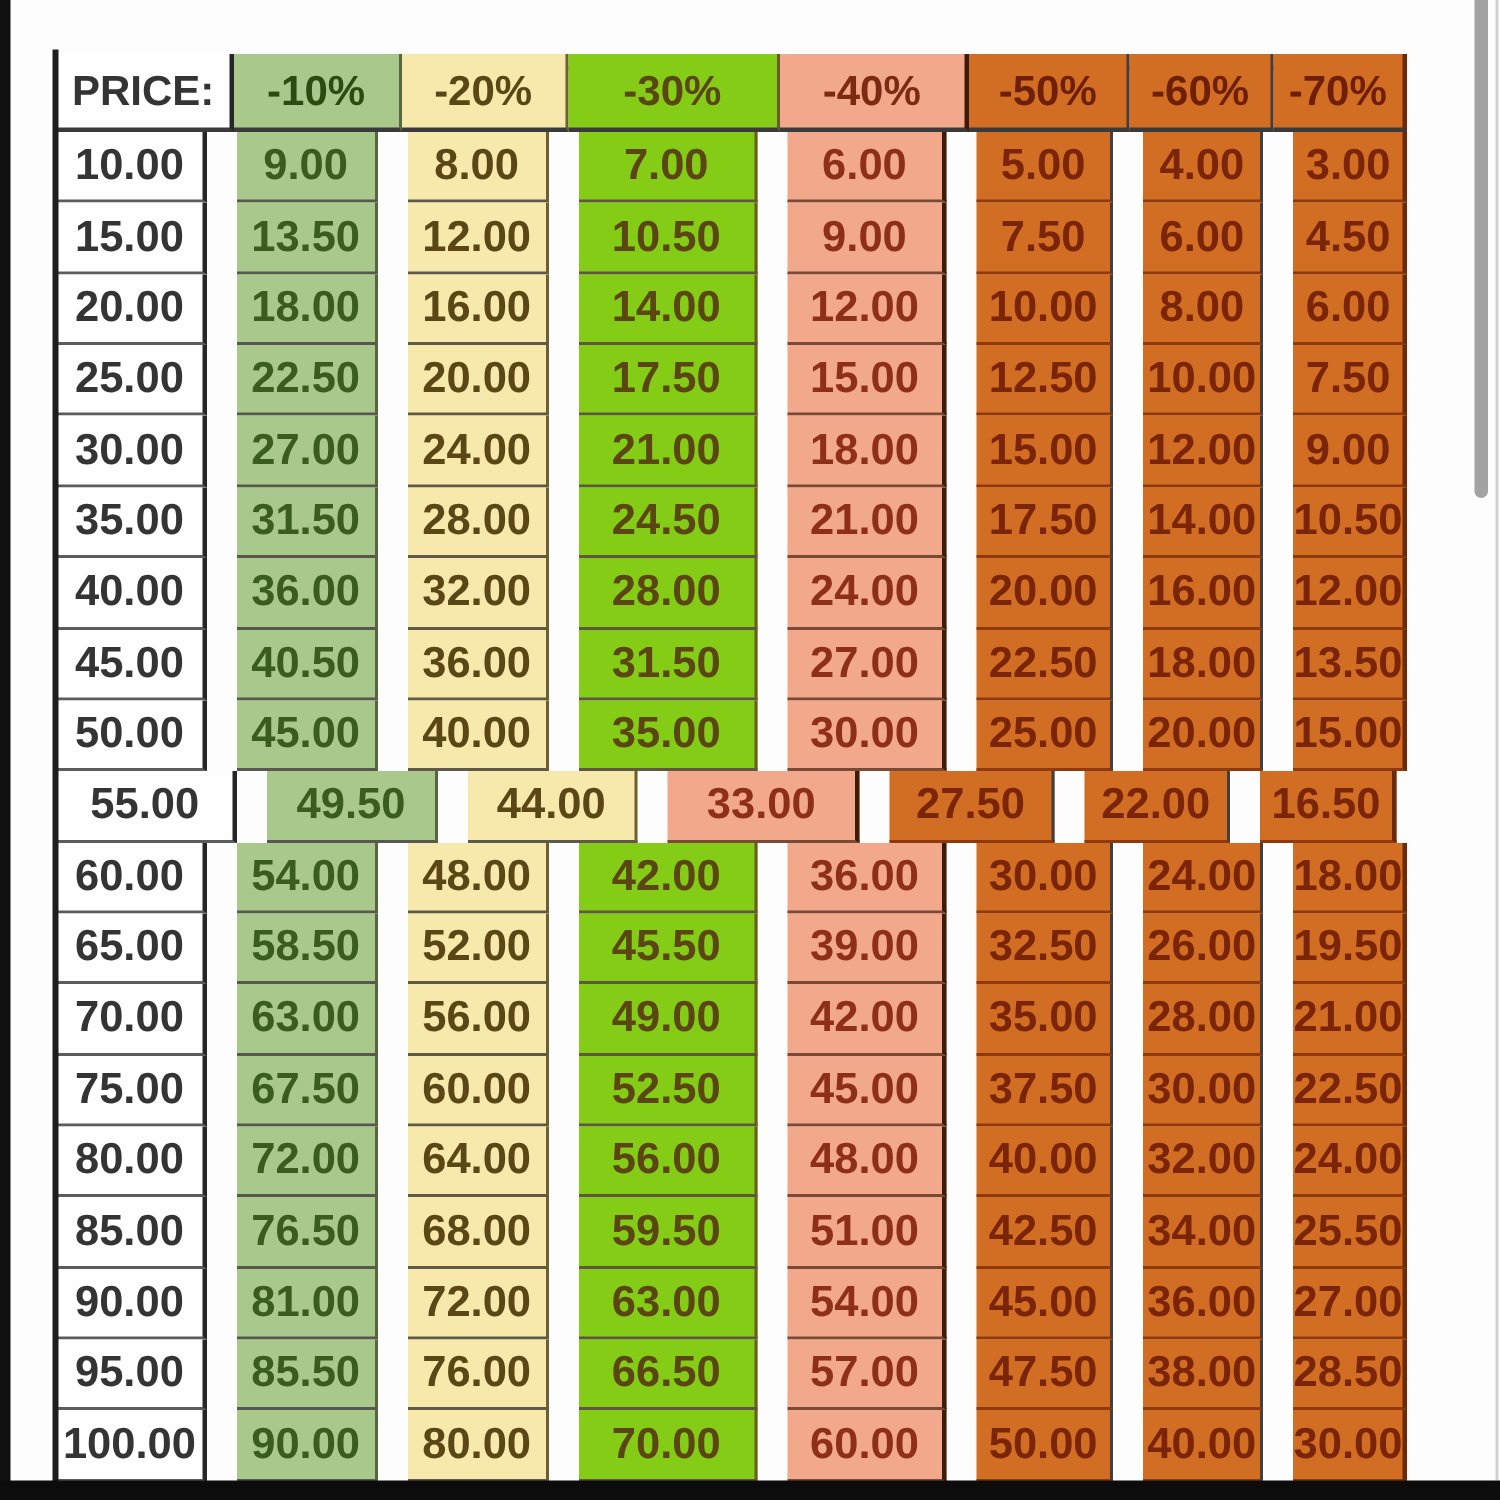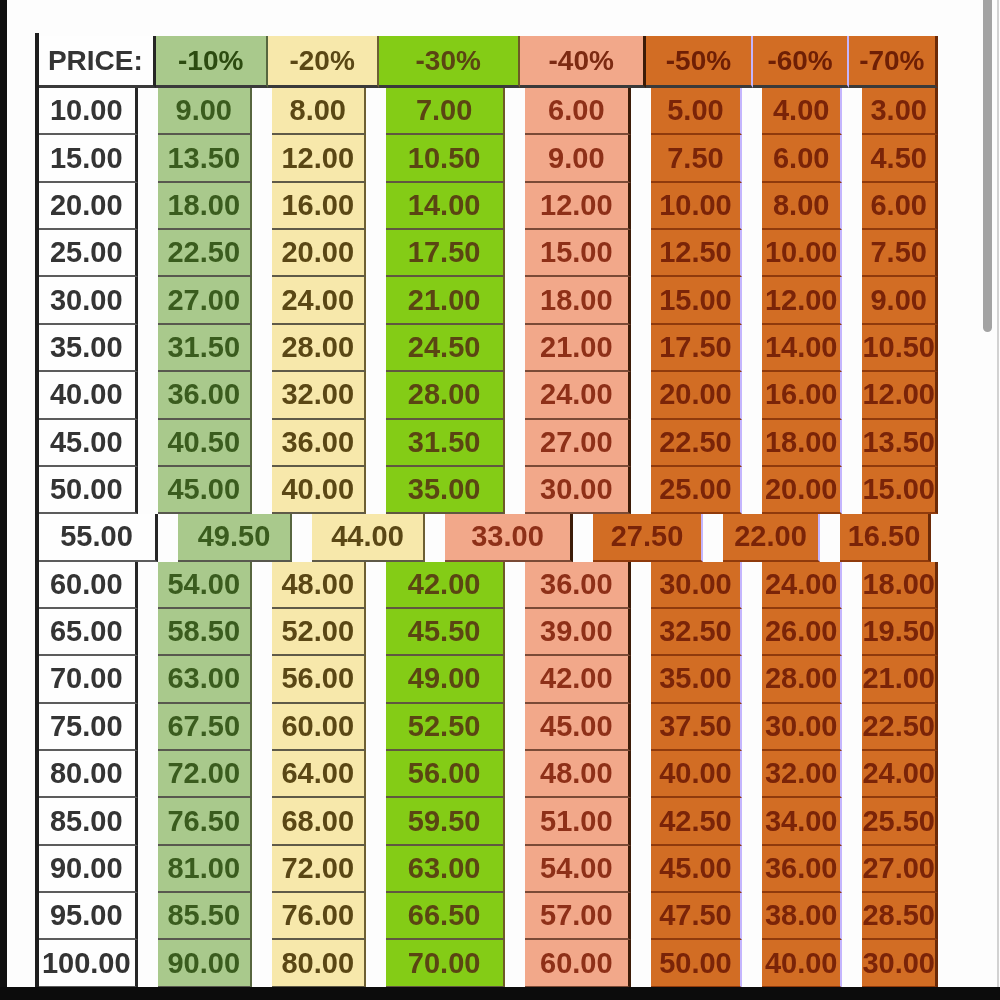--- a/index.html
+++ b/index.html
@@ -31,21 +31,21 @@
   .h2{height:52px;}
   .h2 .c{font-weight:700;font-size:28px;border-bottom:3px solid #3a3a3a;}
   
   .dr{height:47.37px;gap:20px;}
   .dr .c{font-weight:600;font-size:29px;}
   .price{background:#fefefe;color:#343434;border-right:3px solid #262626;border-bottom:2px solid #5c5c5c;}
   .bg-green {background:#a9c98c;color:#3a5c1e;border-right:2px solid #57663f;border-bottom:2px solid #58584e;}
   .bg-cream {background:#f7e8ab;color:#5a4715;border-right:2px solid #6d5f33;border-bottom:2px solid #5f5a48;}
   .bg-gold  {background:#84cc16;color:#5a4513;border-right:2px solid #6d5a26;border-bottom:2px solid #605740;}
   .bg-salmon{background:#f2a88a;color:#8e3018;border-right:3px solid #3c1c08;border-bottom:2px solid #7a4a36;}
-  .bg-orange{background:#d26d24;color:#7a2408;border-right:2px solid #c4b5fd;border-bottom:2px solid #8f3a0c;}
+  .bg-orange{background:#d26d24;color:#7a2408;border-right:2px solid #404040;border-bottom:2px solid #8f3a0c;}
   .edge{border-right:3px solid #6b2a08;}
   .h2 .price{border-right:3px solid #262626;}
   .h2 .bg-green{color:#2c4b10;}
   .h2 .bg-salmon{color:#7c2a12;}
   .h2 .bg-orange{color:#6e1f05;}
 </style>
 </head>
 <body>
 
 <div id="stage">

